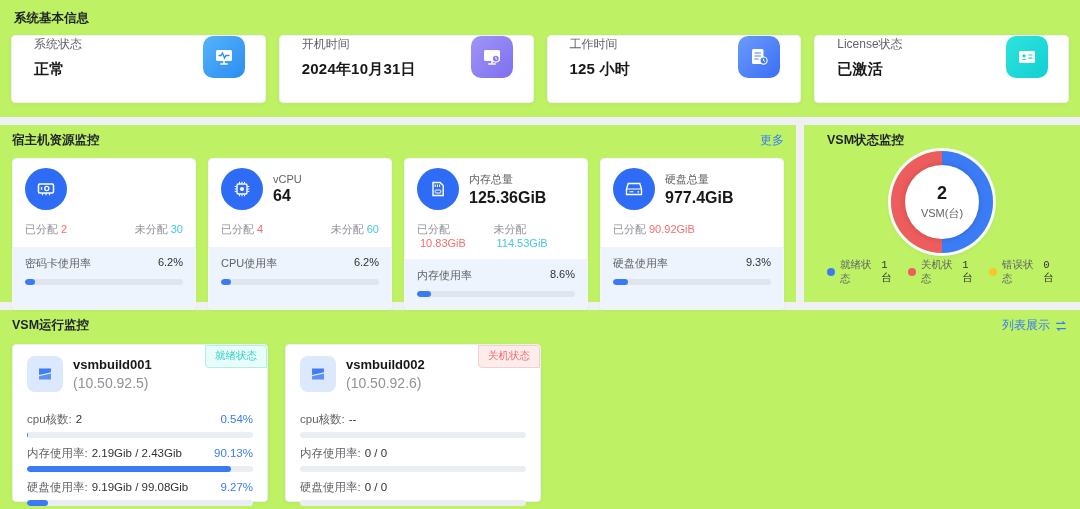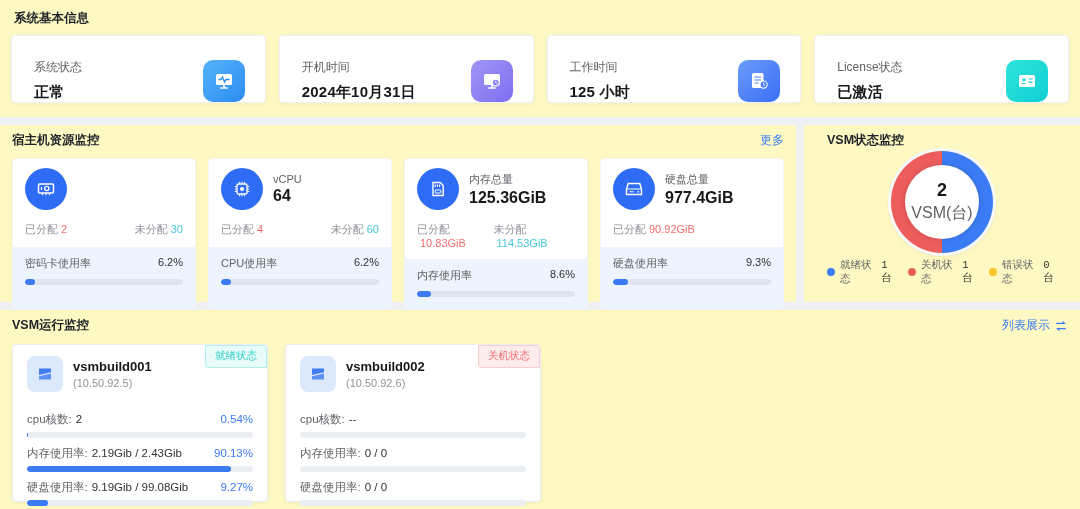--- a/index.html
+++ b/index.html
@@ -3,32 +3,32 @@
 <meta charset="utf-8">
 <style>
   * { margin:0; padding:0; box-sizing:border-box; }
   html,body { width:1080px; height:509px; }
   body {
     background:#eef0f4;
     font-family:"Liberation Sans","DejaVu Sans",sans-serif;
     color:#17181a;
     overflow:hidden;
   }
-  .panel { background:#fef9c3; }
+  .panel { background:#bef264; }
   .sec-title { font-size:12.5px; font-weight:bold; color:#1f2329; }
 
   
   .sec1 { padding:8px 11px 14px; }
   .sec1 .sec-title { margin:2px 0 8px 3px; }
   .info-row { display:flex; gap:13px; }
   .info-card {
     flex:1; height:68px; background:#fff;
     border:1px solid #f0f1f4; border-radius:4px;
     box-shadow:0 1px 4px rgba(31,35,41,.05);
-    display:flex; align-items:flex-end; justify-content:space-between;
+    display:flex; align-items:flex-start; justify-content:space-between;
     padding:0 20px 0 22px;
   }
   .info-label { font-size:12px; color:#606266; }
   .info-value { font-size:15px; font-weight:bold; color:#17181a; margin-top:7px; letter-spacing:.2px; }
   .info-icon {
     width:42px; height:42px; border-radius:10px;
     display:flex; align-items:center; justify-content:center; flex:none;
   }
   .grad-skyblue { background:linear-gradient(135deg,#55b3fa,#2b8df2); }
   .grad-purple  { background:linear-gradient(135deg,#a095f6,#7e6ff0); }
@@ -71,21 +71,21 @@
     width:102px; height:102px; border-radius:50%;
     display:flex; align-items:center; justify-content:center;
     box-shadow:0 0 0 3px #f7f8fa, 0 2px 6px rgba(0,0,0,.12);
   }
   .donut-hole {
     width:74px; height:74px; border-radius:50%; background:#fff;
     box-shadow:0 0 6px rgba(0,0,0,.18);
     display:flex; flex-direction:column; align-items:center; justify-content:center;
   }
   .donut-num { font-size:18px; font-weight:bold; color:#17181a; }
-  .donut-label { font-size:16px; color:#606266; margin-top:2px; }
+  .donut-label { font-size:11px; color:#606266; margin-top:2px; }
   .legend { display:flex; justify-content:center; gap:13px; margin:4px 0 6px; }
   .legend-item { display:flex; align-items:center; font-size:10.5px; color:#606266; }
   .legend-dot { width:8px; height:8px; border-radius:50%; margin-right:5px; flex:none; }
   .legend-count { color:#303133; margin-left:7px;font-family:Liberation Mono, monospace; }
 
   
   .sec3 { margin-top:8px; padding:7px 12px 0; height:200px; }
   .run-row { display:flex; gap:17px; margin-top:10px; }
   .run-card {
     width:256px; height:158px; position:relative;
@@ -98,21 +98,21 @@
     padding:3px 9px 4px; border-radius:0 4px 0 4px; border:1px solid;
   }
   .badge-ready { color:#2fd0c6; background:#e8fcfa; border-color:#b2efe9; }
   .badge-off   { color:#f56c6c; background:#fdecec; border-color:#f8cdcd; }
   .run-head { display:flex; align-items:center; gap:10px; height:38px; margin-bottom:19px; }
   .run-logo {
     width:36px; height:36px; border-radius:8px; background:#dce8fc; flex:none;
     display:flex; align-items:center; justify-content:center;
   }
   .run-name { font-size:13px; font-weight:bold; color:#17181a; }
-  .run-ip { font-size:11px; color:#909399; margin-top:3px; }
+  .run-ip { font-size:14px; color:#909399; margin-top:3px; }
   .run-metric { margin-top:8px; }
   .metric-row { display:flex; justify-content:space-between; align-items:baseline; font-size:11.5px; }
   .metric-label { color:#606266; }
   .metric-val { color:#303133; margin-left:4px; }
   .metric-pct { color:#3a7bf5; }
   .run-metric .bar { margin-top:5px; background:#eaedf2; }
 </style>
 </head>
 <body>
 

